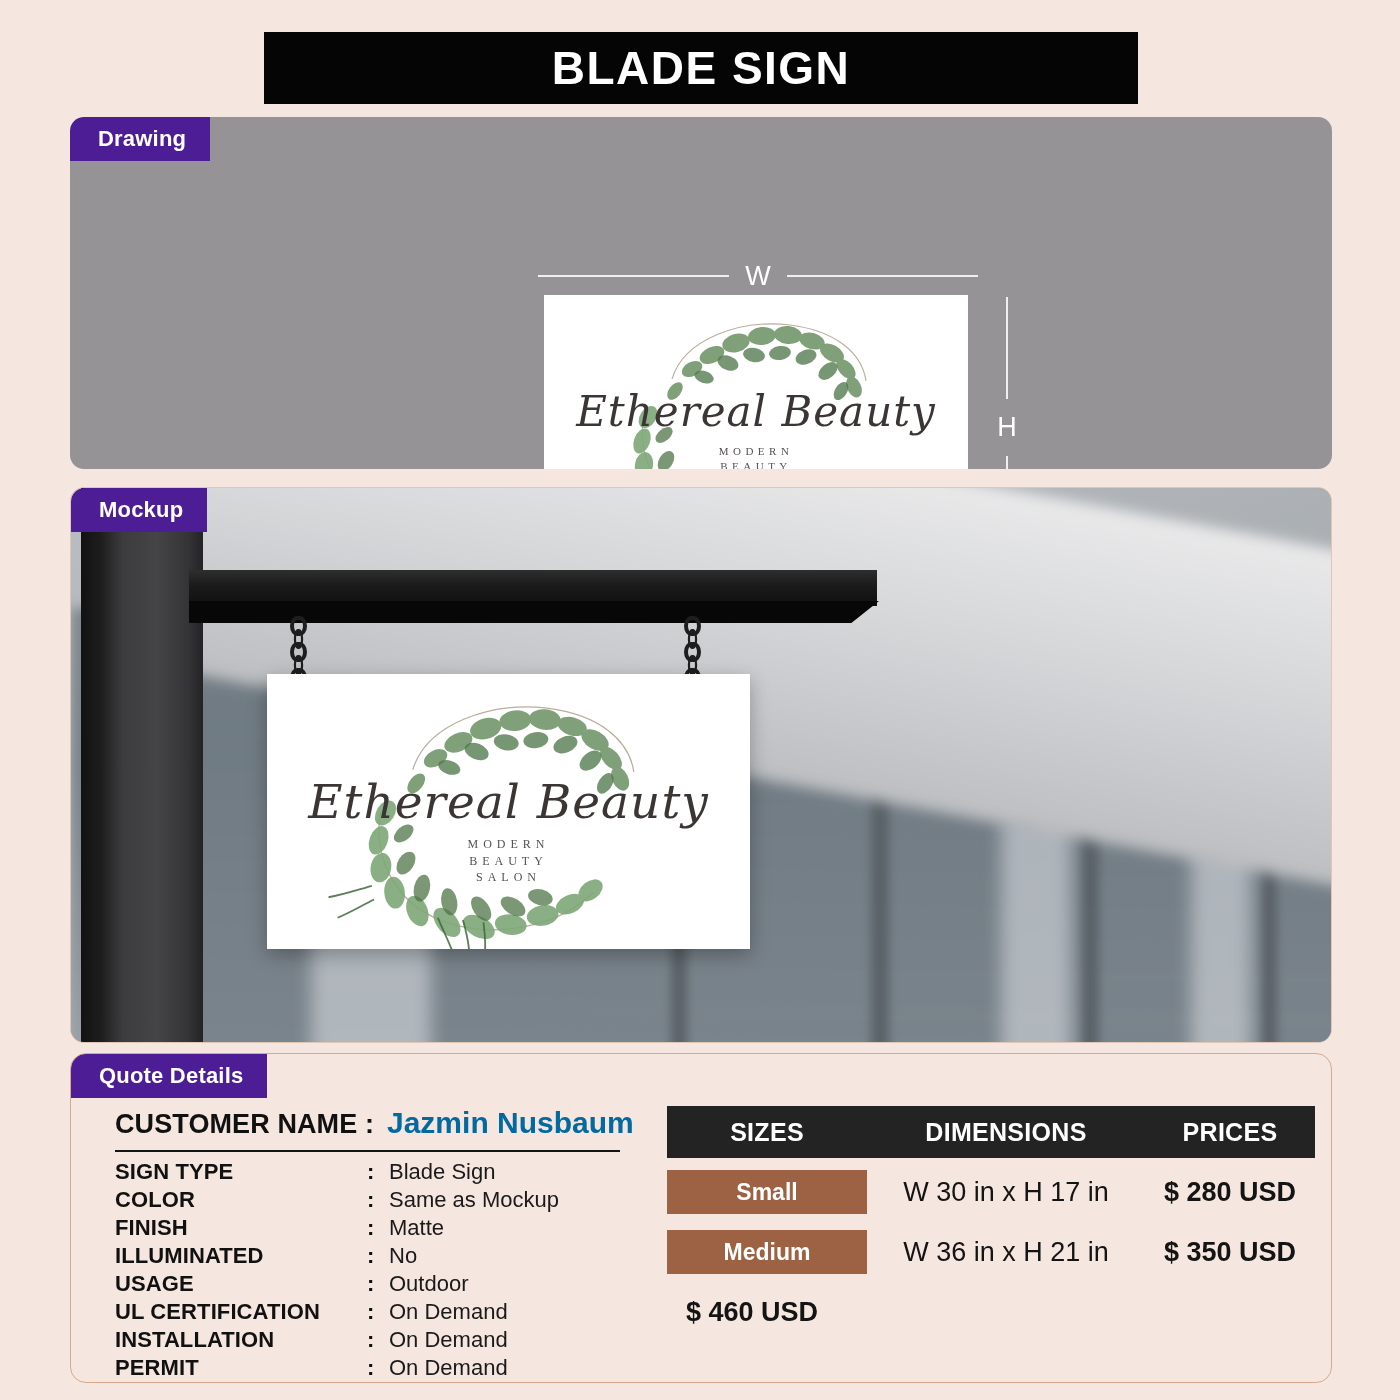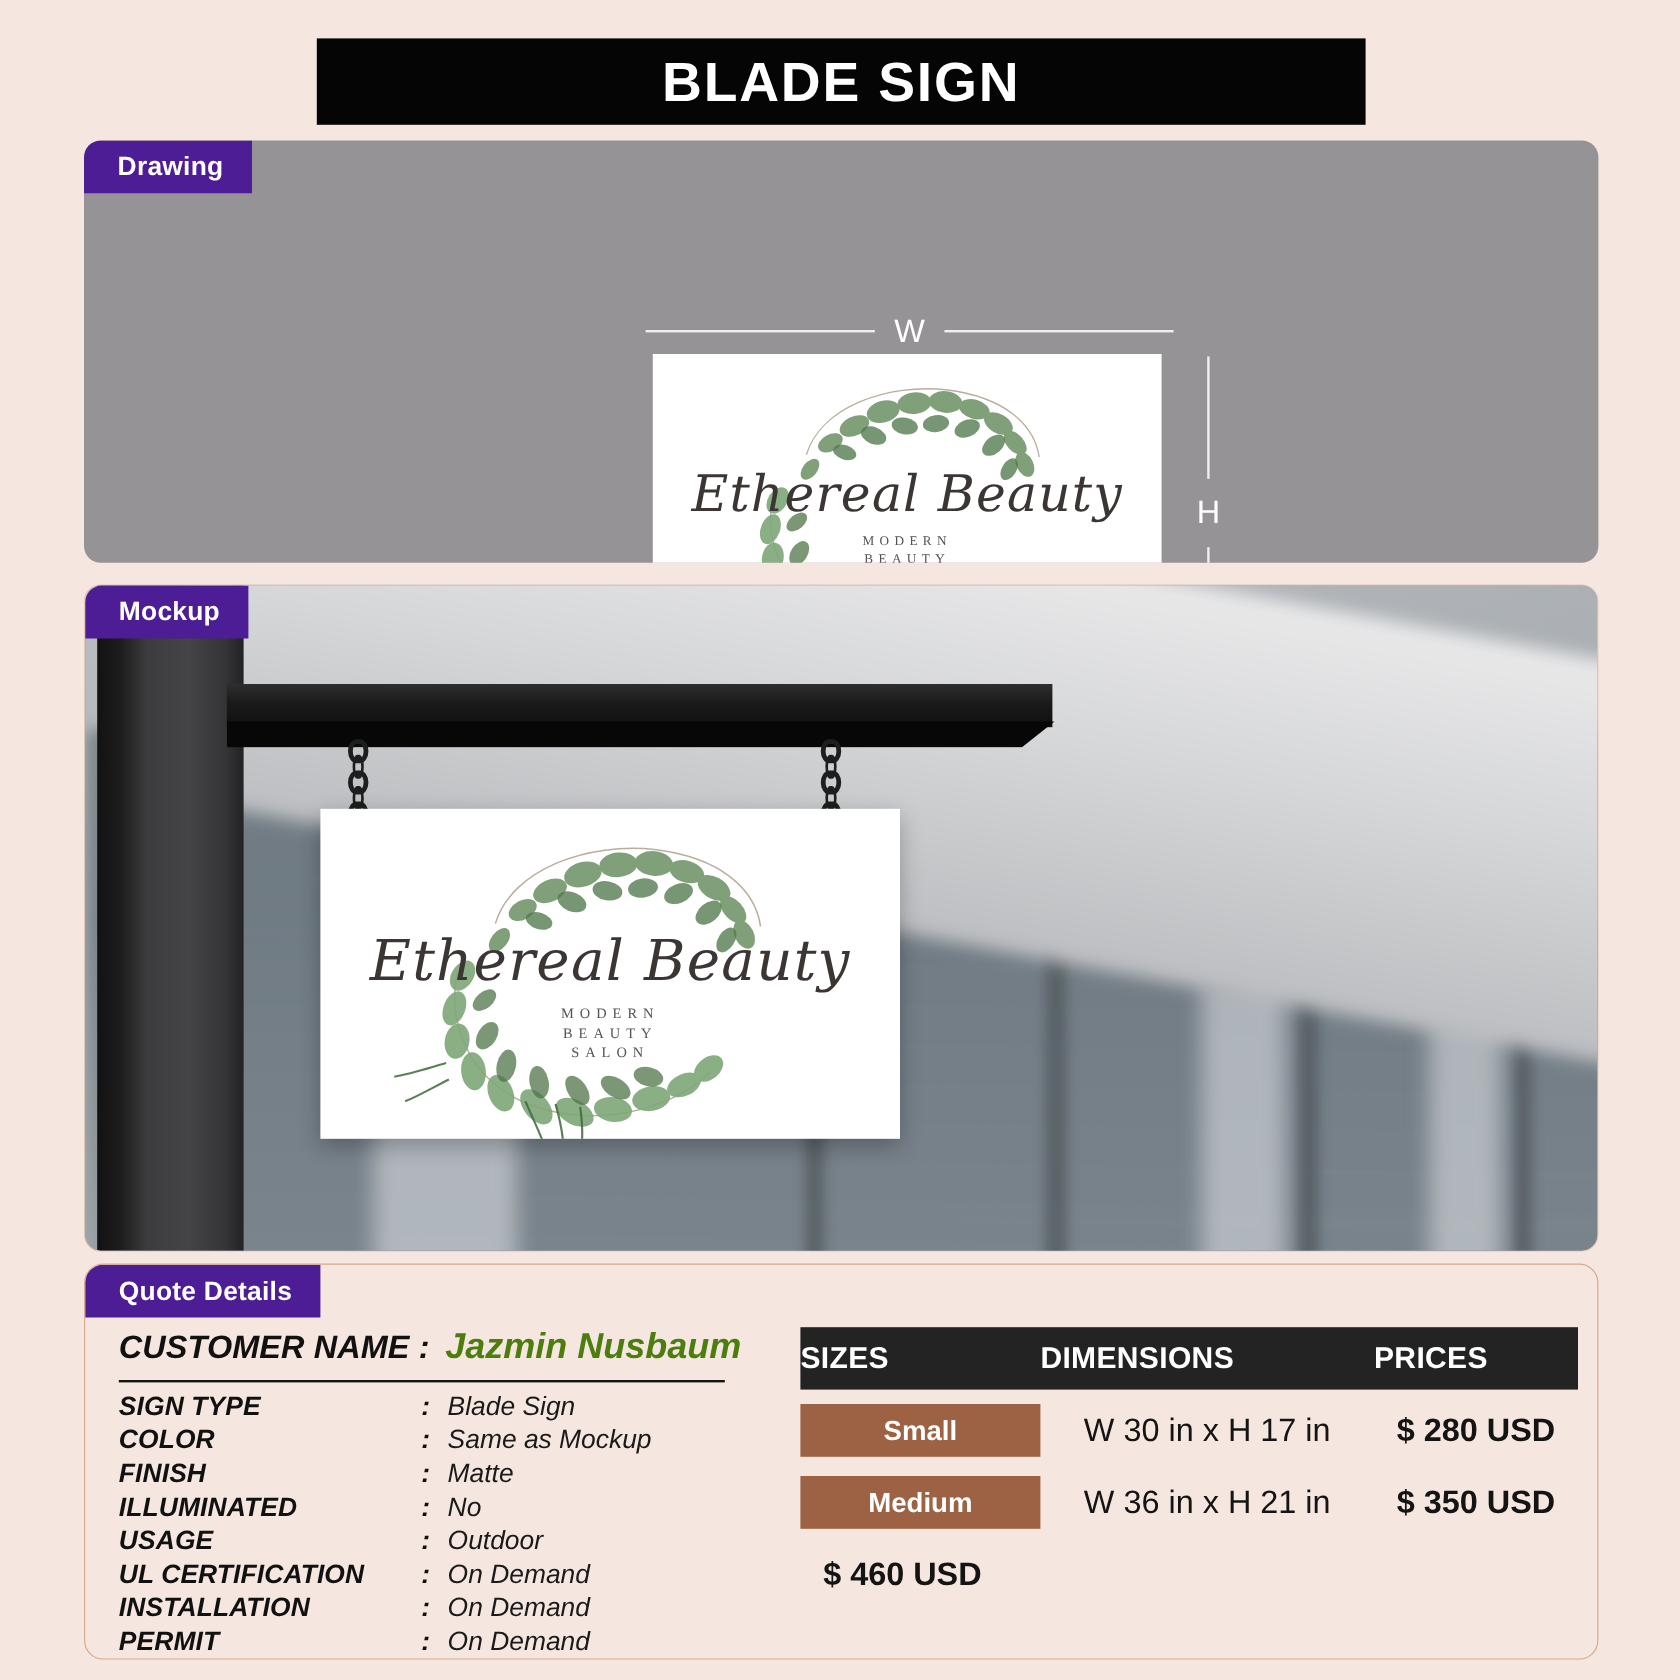--- a/index.html
+++ b/index.html
@@ -115,40 +115,40 @@
     box-shadow: 0 6px 18px rgba(0,0,0,.28);
   }
 
   
   .quote-panel {
     left: 70px; top: 1053px; width: 1262px; height: 330px;
     border: 1.5px solid #d8a98c; border-radius: 16px; background: #f5e7df;
   }
   .quote-body { position: absolute; left: 0; top: 0; width: 100%; height: 100%; }
 
-  .spec-list { position: absolute; left: 28px; top: 52px; width: 560px; font-style: italic; }
+  .spec-list { position: absolute; left: 44px; top: 52px; width: 560px; }
   .spec-row { display: flex; align-items: baseline; height: 28px; }
   .spec-row.cust { height: 42px; margin-bottom: 2px; }
   .spec-key {
     width: 252px; flex: 0 0 252px; font-weight: 700; color: #111; font-size: 22px;
     letter-spacing: .1px;
   }
   .spec-row.cust .spec-key { font-size: 27px; width: 250px; flex: 0 0 250px; }
   .spec-colon { width: 22px; flex: 0 0 22px; font-weight: 700; color: #111; font-size: 22px; }
   .spec-row.cust .spec-colon { font-size: 27px; }
   .spec-val { font-size: 22px; color: #1a1a1a; font-weight: 400; }
-  .spec-row.cust .spec-val { font-size: 30px; color: #4d7c0f; font-weight: 700; }
+  .spec-row.cust .spec-val { font-size: 30px; color: #0369a1; font-weight: 700; }
   .cust-underline { width: 505px; height: 2px; background: #141414; margin: 1px 0 7px 0; }
 
   
   .price-table { position: absolute; left: 596px; top: 52px; width: 648px; }
   .pt-head {
     display: flex; background: #232323; height: 52px; align-items: center;
   }
-  .pt-head div { color: #fff; font-size: 25px; font-weight: 700; letter-spacing:.3px; }
+  .pt-head div { color: #fff; font-size: 25px; font-weight: 700; text-align: center; letter-spacing:.3px; }
   .c-size { width: 200px; flex: 0 0 200px; }
   .c-dim  { width: 278px; flex: 0 0 278px; }
   .c-price{ width: 170px; flex: 0 0 170px; }
   .pt-row { display: flex; align-items: center; height: 52px; margin-top: 8px; }
   .pt-row .c-size-cell {
     width: 200px; flex: 0 0 200px; height: 44px; background: #9c6243;
     display: flex; align-items: center; justify-content: center;
     color: #fff; font-size: 23px; font-weight: 700;
   }
   .pt-row .c-dim-cell {

